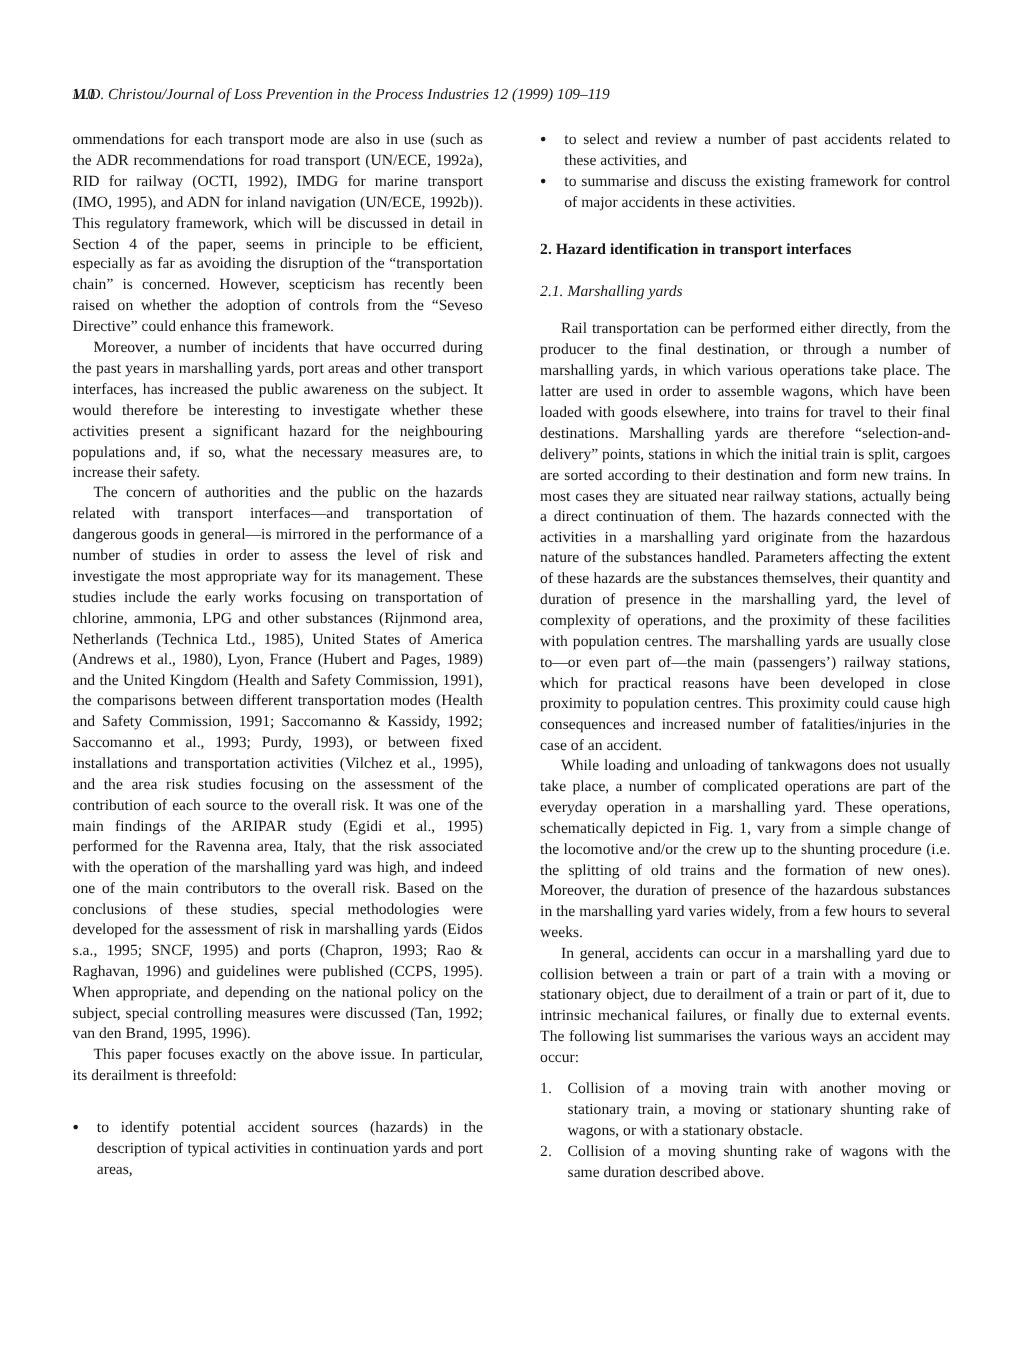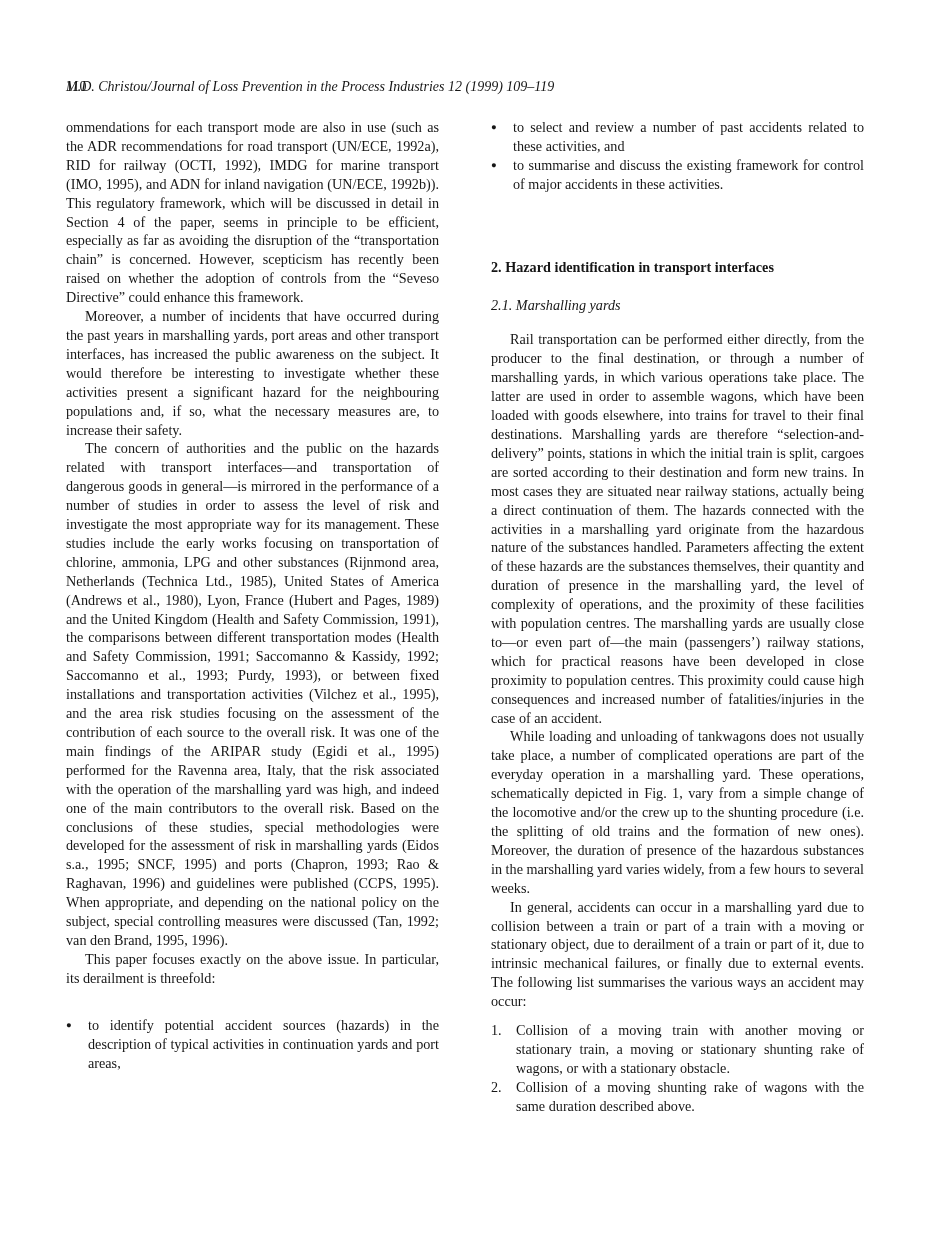--- a/index.html
+++ b/index.html
@@ -50,21 +50,21 @@
     margin: 0;
   }
   .col p.indent {
     text-indent: 19px;
   }
   h2.section-heading {
     font-size: 14.2px;
     line-height: 18.9px;
     font-weight: bold;
     text-align: left;
-    margin: 64px 0 19px 0;
+    margin: 24px 0 19px 0;
   }
   h3.subsection-heading {
     font-size: 14.2px;
     line-height: 18.9px;
     font-weight: normal;
     font-style: italic;
     text-align: left;
     margin: 0 0 16px 0;
   }
   ul.bullets {

